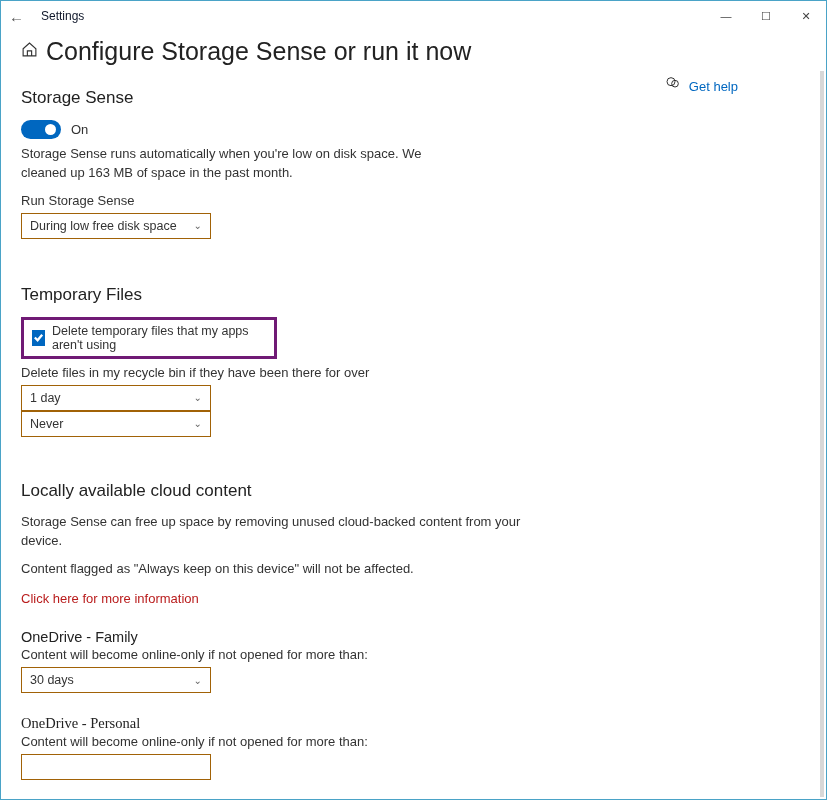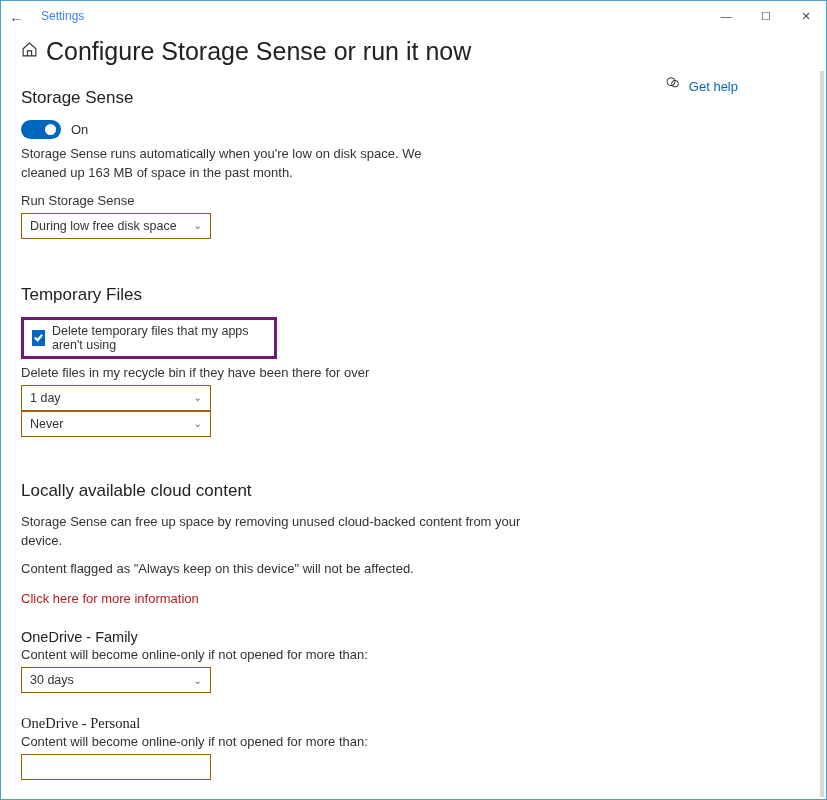--- a/index.html
+++ b/index.html
@@ -1,19 +1,19 @@
 <!DOCTYPE html>
 <html><head>
   <meta charset="utf-8">
   <style>
     * { margin: 0; padding: 0; box-sizing: border-box; font-family: "Segoe UI", Tahoma, sans-serif; }
     body { background: #fff; width: 827px; height: 800px; overflow: hidden; position: relative; border: 1px solid #4aa3c7; }
     .titlebar { height: 30px; display: flex; align-items: center; padding: 0 0 0 8px; font-size: 12px; color: #333; }
     .titlebar .back { width: 20px; font-size: 15px; color: #555; cursor: pointer; }
-    .titlebar .title { flex: 1; padding-left: 12px; color: #3b82f6; }
+    .titlebar .title { flex: 1; padding-left: 12px; color: #0f172a; }
     .titlebar .winbtn { width: 40px; height: 30px; display: flex; align-items: center; justify-content: center; font-size: 11px; color: #444; cursor: pointer; }
     .content { padding: 6px 20px 20px 20px; height: calc(100% - 30px); overflow-y: auto; position: relative; }
     .pageheader { display: flex; align-items: center; gap: 8px; margin-bottom: 22px; }
     .home-icon svg { width: 17px; height: 17px; stroke: #333; }
     .pagetitle { font-size: 25px; font-weight: 400; color: #222; }
     .getHelp { position: absolute; top: 44px; right: 88px; display: flex; align-items: flex-end; gap: 8px; font-size: 13px; }
     .getHelp .icon svg { width: 16px; height: 16px; }
     .getHelp .link { color: #0067c0; cursor: pointer; }
     h2 { font-size: 17px; font-weight: 400; color: #222; margin-top: 16px; margin-bottom: 12px; }
     .toggle-row { display: flex; align-items: center; gap: 10px; margin-bottom: 6px; }

